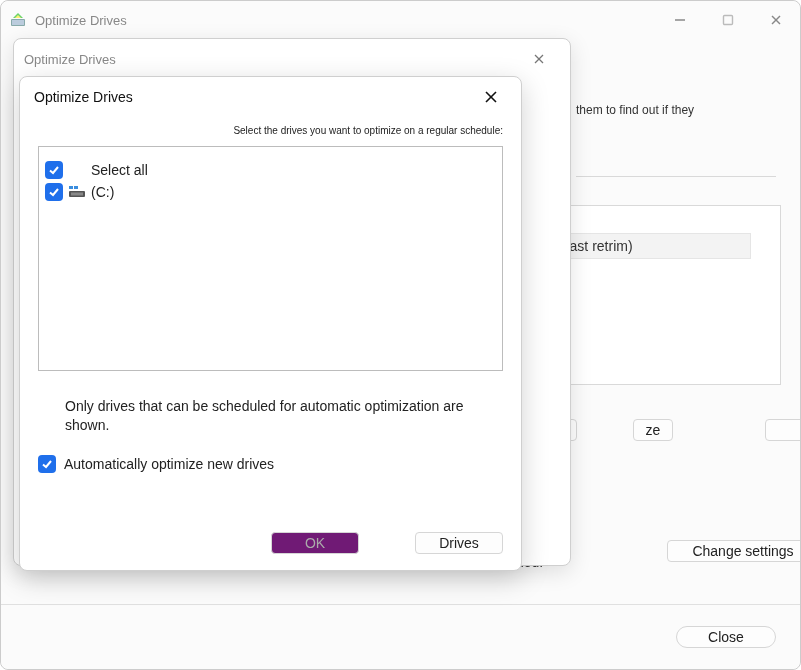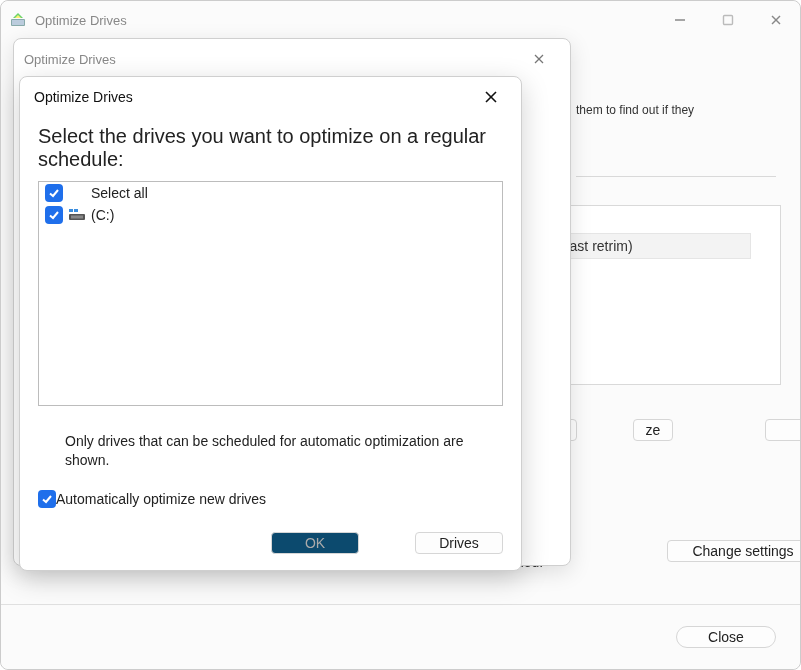--- a/index.html
+++ b/index.html
@@ -32,29 +32,29 @@
     .dlg1-close { width: 46px; height: 34px; display: flex; align-items: center; justify-content: center; color: #555; }
     .dlg1-body { padding: 14px 18px 0 18px; height: calc(100% - 40px); position: relative; }
     .s-frag { position: absolute; left: 19px; top: 417px; color: #333; font-size: 14px; }
 
     
     .dlg2 { position: absolute; left: 18px; top: 75px; width: 503px; height: 495px; background: #fff; border: 1px solid #cfcfcf; border-radius: 8px; box-shadow: 0 8px 28px rgba(0,0,0,0.18); display: flex; flex-direction: column; }
     .dlg2-titlebar { height: 40px; display: flex; align-items: center; padding: 0 10px 0 14px; font-size: 14px; color: #111; }
     .dlg2-titlebar .spacer { flex: 1; }
     .dlg2-close { width: 40px; height: 34px; display: flex; align-items: center; justify-content: center; color: #111; }
     .dlg2-body { padding: 8px 18px 16px 18px; flex: 1; display: flex; flex-direction: column; }
-    .dlg2-body .instr { font-size: 20px; color: #222; margin-bottom: 10px; }
-    .drive-list { flex: 0 0 225px; border: 1px solid #bcbcbc; background: #fff; padding: 0 6px; }
+    .dlg2-body .instr { font-size: 10px; color: #222; margin-bottom: 10px; text-align: right; }
+    .drive-list { flex: 0 0 225px; border: 1px solid #bcbcbc; background: #fff; padding: 12px 6px; }
     .drive-item { display: flex; align-items: center; gap: 6px; height: 22px; font-size: 14px; color: #222; }
     .chk { width: 18px; height: 18px; border-radius: 4px; background: #1f6feb; display: flex; align-items: center; justify-content: center; flex: 0 0 18px; }
     .drive-icon { width: 16px; height: 12px; display: flex; align-items: center; justify-content: center; }
     .note { font-size: 14px; color: #222; margin-top: 26px; line-height: 1.35; margin-left: 27px; }
-    .auto-row { display: flex; align-items: center; margin-top: 20px; font-size: 14px; color: #222; }
+    .auto-row { display: flex; align-items: center; gap: 8px; margin-top: 20px; font-size: 14px; color: #222; }
     .dlg2-footer { margin-top: auto; display: flex; justify-content: flex-end; gap: 12px; padding-top: 18px; }
-    .btn.disabled { color: #aaa; background: #0c4a6e; cursor: default; }
+    .btn.disabled { color: #aaa; background: #701a75; cursor: default; }
 
     svg { display: block; }
   </style>
 </head>
 <body>
 
 <div class="main-win">
   <div class="main-titlebar">
     <span class="icon-slot">
       <svg width="16" height="16" viewBox="0 0 16 16">

